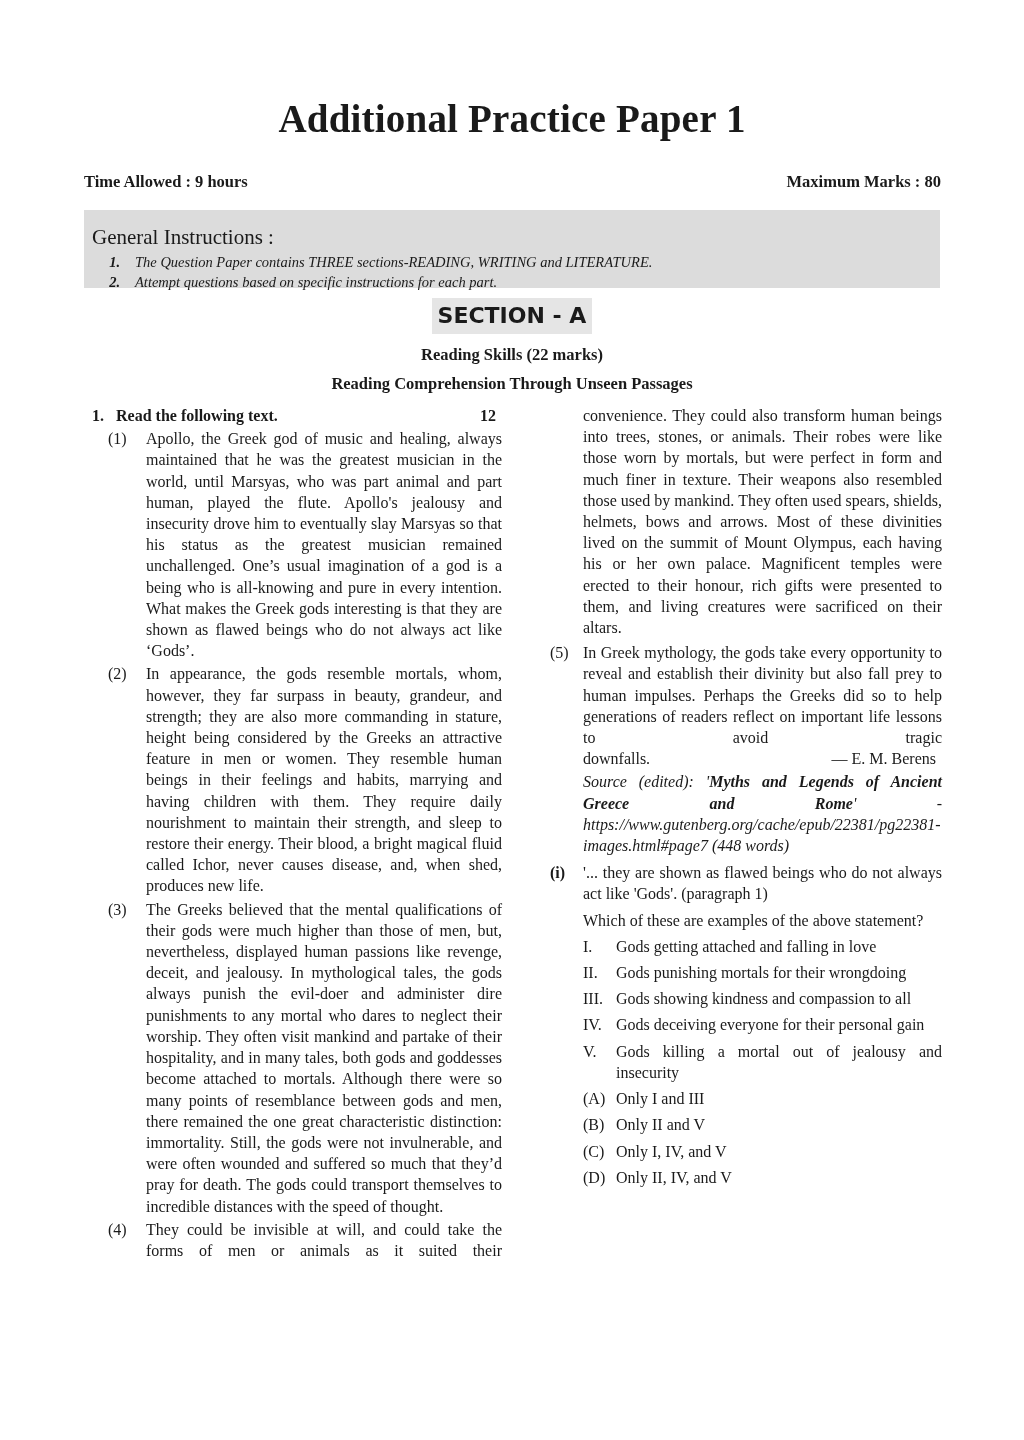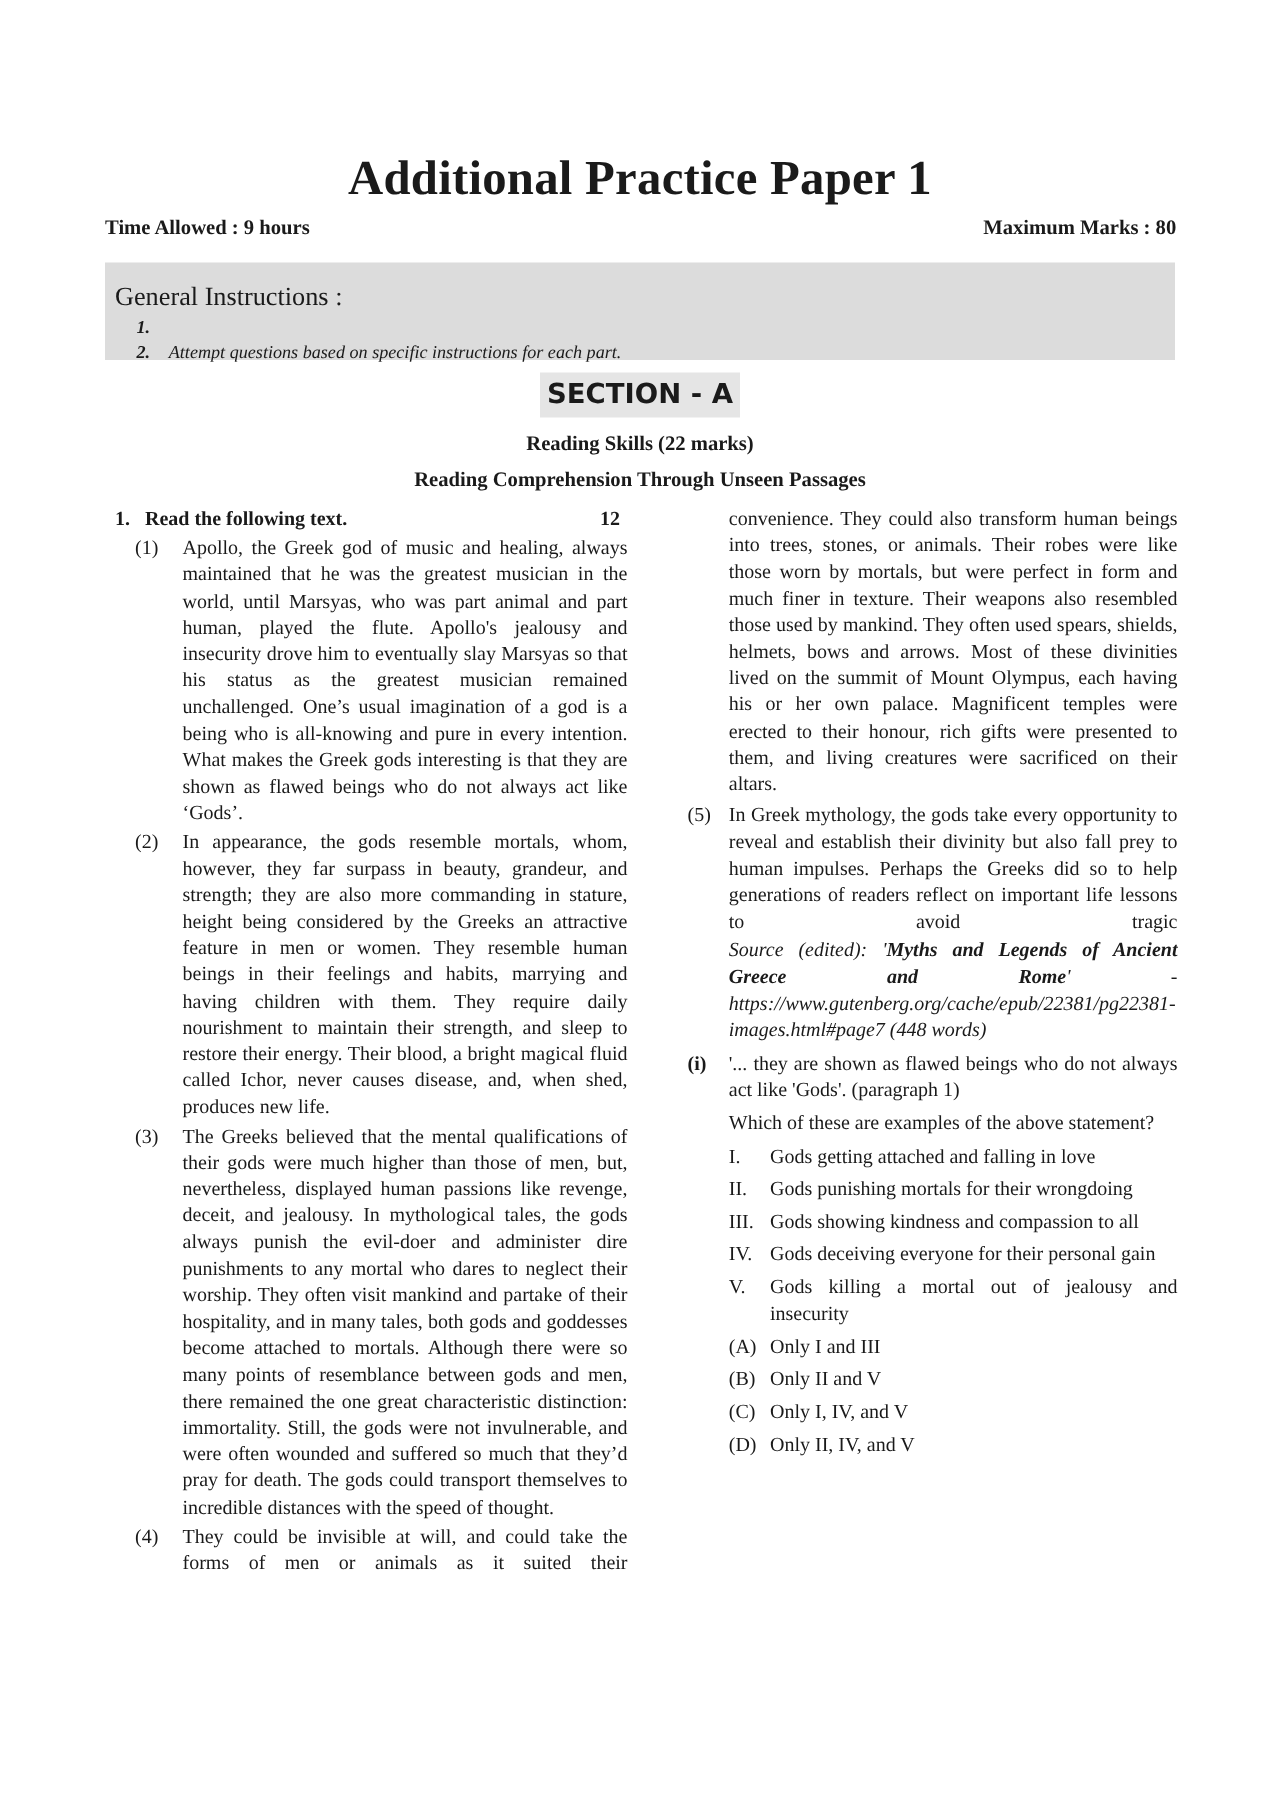--- a/index.html
+++ b/index.html
@@ -1,21 +1,21 @@
 <!DOCTYPE html>
 <html><head>
 <meta charset="utf-8">
 <style>
   html, body { margin: 0; padding: 0; background: #ffffff; }
   body {
     width: 1024px; height: 1440px; position: relative; overflow: hidden;
     font-family: "Liberation Serif", "DejaVu Serif", serif; color: #1a1a1a;
   }
   .title {
-    position: absolute; top: 120px; left: 0; width: 1024px; text-align: center;
+    position: absolute; top: 96px; left: 0; width: 1024px; text-align: center;
     font-size: 39px; font-weight: bold; letter-spacing: 0.2px;
   }
   .meta-row {
     position: absolute; top: 172px; left: 84px; width: 857px;
     display: flex; justify-content: space-between; font-weight: bold; font-size: 16.5px;
   }
   .gi-box {
     position: absolute; top: 210px; left: 84px; width: 856px; height: 78px;
     background: #dcdcdc; box-sizing: border-box; padding: 15px 8px;
   }
@@ -66,20 +66,21 @@
 
 <div class="meta-row">
   <span>Time Allowed : 9 hours</span>
   <span>Maximum Marks : 80</span>
 </div>
 
 <div class="gi-box">
   <div class="gi-title">General Instructions :</div>
   <div class="gi-item">
     <span class="gi-num">1.</span>
+    <span>The Question Paper contains THREE sections-READING, WRITING and LITERATURE.</span>
   </div>
   <div class="gi-item">
     <span class="gi-num">2.</span>
     <span>Attempt questions based on specific instructions for each part.</span>
   </div>
 </div>
 
 <div class="section-label">SECTION - A</div>
 <div class="subhead sub1">Reading Skills (22 marks)</div>
 <div class="subhead sub2">Reading Comprehension Through Unseen Passages</div>
@@ -109,20 +110,24 @@
     <span class="para-text" style="text-align-last: justify;">They could be invisible at will, and could take the forms of men or animals as it suited their</span>
   </div>
 </div>
 
 <div class="col col-right">
   <div class="cont" style="padding-left:33px;">convenience. They could also transform human beings into trees, stones, or animals. Their robes were like those worn by mortals, but were perfect in form and much finer in texture. Their weapons also resembled those used by mankind. They often used spears, shields, helmets, bows and arrows. Most of these divinities lived on the summit of Mount Olympus, each having his or her own palace. Magnificent temples were erected to their honour, rich gifts were presented to them, and living creatures were sacrificed on their altars.</div>
   <div class="para right-para" style="margin-top:4px;">
     <span class="para-num">(5)</span>
     <span class="para-text">
       <span style="display:block; text-align:justify; text-align-last:justify;">In Greek mythology, the gods take every opportunity to reveal and establish their divinity but also fall prey to human impulses. Perhaps the Greeks did so to help generations of readers reflect on important life lessons to avoid tragic</span>
+      <span class="author-row">
+        <span>downfalls.</span>
+        <span>— E. M. Berens</span>
+      </span>
     </span>
   </div>
   <div class="source">
     <span>Source (edited): '</span><b>Myths and Legends of Ancient Greece and Rome</b><span>' - https://www.gutenberg.org/cache/epub/22381/pg22381-images.html#page7 (448 words)</span>
   </div>
 
   <div class="qi">
     <span class="qi-num">(i)</span>
     <div class="qi-body">
       <p>'... they are shown as flawed beings who do not always act like 'Gods'. (paragraph 1)</p>

